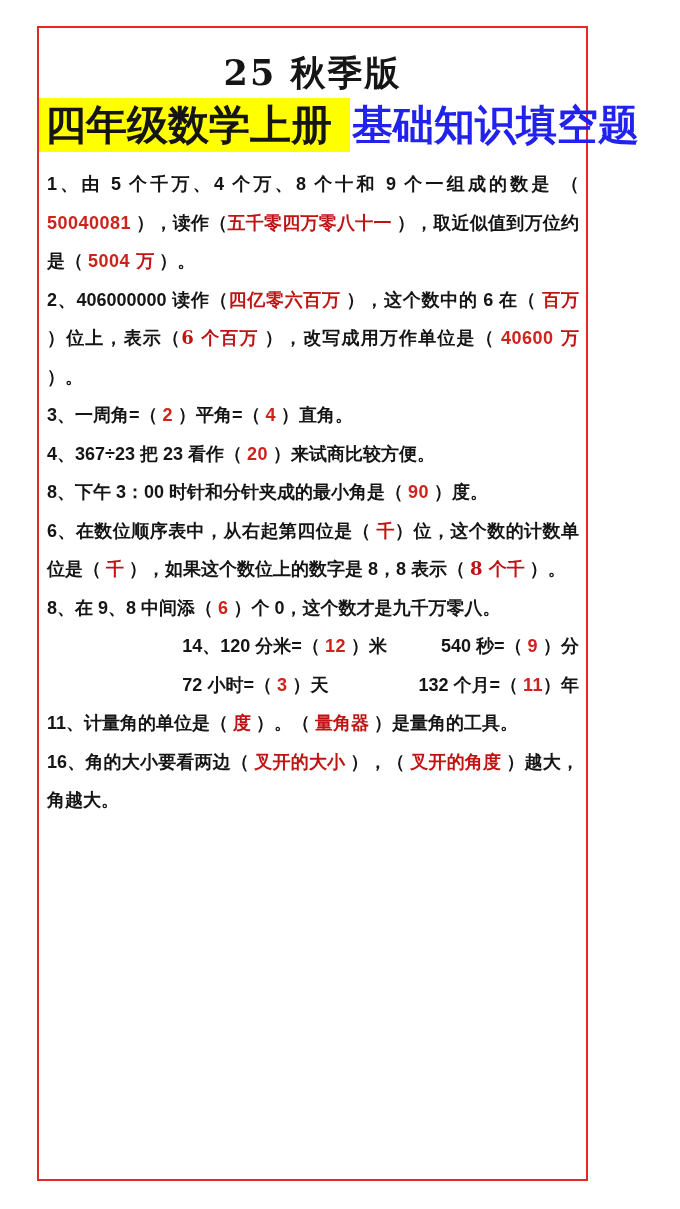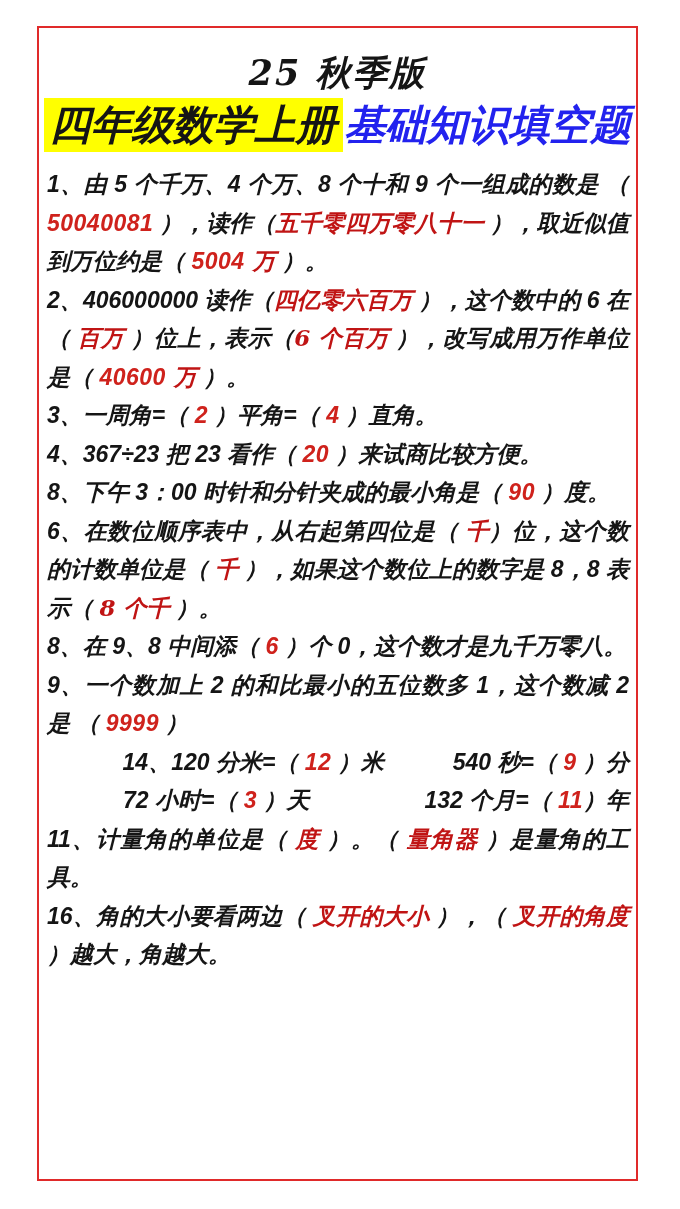--- a/index.html
+++ b/index.html
@@ -20,24 +20,23 @@
   }
   .page {
     position: relative;
     width: 680px; height: 1209px;
     background: var(--page-bg);
     overflow: hidden;
   }
   .frame {
     position: absolute;
     left: 37px; top: 26px;
-    width: 601px; height: 1155px;
+    width: 551px; height: 1155px;
     border: 2px solid var(--border-red);
     background: var(--page-bg);
-    font-style: italic;
   }
   .title1 {
     margin: 24px 0 0 0;
     text-align: center;
     font-size: 35px;
     line-height: 42px;
     font-weight: 700;
     color: var(--ink);
     letter-spacing: 2px;
     font-family: "DejaVu Serif", "Liberation Serif", serif;
@@ -47,30 +46,30 @@
     text-align: center;
     font-size: 41px;
     line-height: 52px;
     font-weight: 700;
     white-space: nowrap;
     font-family: "DejaVu Serif", "Liberation Serif", serif;
   }
   .title2 .hl {
     background: var(--highlight-yellow);
     color: var(--ink);
-    padding: 3px 6px 3px 6px;
+    padding: 3px 18px 3px 6px;
   }
   .title2 .rest {
     color: var(--title-blue);
     padding-left: 2px;
     text-align: right;
   }
   .qbody {
     margin: 14px 7px 8px 8px;
-    font-size: 23px;
+    font-size: 18px;
     line-height: 38.5px;
     font-weight: 700;
     color: var(--ink);
   }
   .q {
     margin: 0;
     text-align: justify;
   }
   .q.left { text-align: right; }
   .seg-plain { color: var(--ink); }
@@ -92,20 +91,19 @@
     <h1 class="title1">25 秋季版</h1>
     <h2 class="title2"><span class="hl">四年级数学上册</span><span class="rest">基础知识填空题</span></h2>
     <div class="qbody">
         <p class="q"><span class="seg-plain"> 1、由 5 个千万、4 个万、8 个十和 9 个一组成的数是 （ </span><span class="seg-num">50040081</span><span class="seg-plain"> ），读作（</span><span class="seg-kai">五千零四万零八十一</span><span class="seg-plain"> ），取近似值到万位约是（ </span><span class="seg-num">5004</span><span class="seg-kai"> 万</span><span class="seg-plain"> ）。</span></p>
         <p class="q"><span class="seg-plain">2、406000000 读作（</span><span class="seg-kai">四亿零六百万</span><span class="seg-plain"> ），这个数中的 6 在（ </span><span class="seg-kai">百万</span><span class="seg-plain"> ）位上，表示（</span><span class="seg-kai">6 个百万</span><span class="seg-plain"> ），改写成用万作单位是（ </span><span class="seg-num">40600</span><span class="seg-kai"> 万</span><span class="seg-plain"> ）。</span></p>
         <p class="q"><span class="seg-plain">3、一周角=（ </span><span class="seg-num">2</span><span class="seg-plain"> ）平角=（ </span><span class="seg-num">4</span><span class="seg-plain"> ）直角。</span></p>
         <p class="q"><span class="seg-plain">4、367÷23 把 23 看作（ </span><span class="seg-num">20</span><span class="seg-plain"> ）来试商比较方便。</span></p>
         <p class="q"><span class="seg-plain">8、下午 3：00 时针和分针夹成的最小角是（ </span><span class="seg-num">90</span><span class="seg-plain"> ）度。</span></p>
         <p class="q"><span class="seg-plain">6、在数位顺序表中，从右起第四位是（ </span><span class="seg-kai">千</span><span class="seg-plain">）位，这个数的计数单位是（ </span><span class="seg-kai">千</span><span class="seg-plain"> ），如果这个数位上的数字是 8，8 表示（ </span><span class="seg-kai">8 个千</span><span class="seg-plain"> ）。</span></p>
         <p class="q"><span class="seg-plain">8、在 9、8 中间添（ </span><span class="seg-num">6</span><span class="seg-plain"> ）个 0，这个数才是九千万零八。</span></p>
-        <p class="q"><span class="seg-plain">9、一个数加上 2 的和比最小的五位数多 1，这个数减 2 是 （ </span><span class="seg-num">9999</span><span class="seg-plain"> ）</span></p>
         <p class="q left"><span class="seg-plain">14、120 分米=（ </span><span class="seg-num">12</span><span class="seg-plain"> ）米　　　540 秒=（ </span><span class="seg-num">9</span><span class="seg-plain"> ）分</span></p>
         <p class="q left"><span class="seg-plain">72 小时=（ </span><span class="seg-num">3</span><span class="seg-plain"> ）天　　　　　132 个月=（ </span><span class="seg-num">11</span><span class="seg-plain">）年</span></p>
         <p class="q"><span class="seg-plain">11、计量角的单位是（ </span><span class="seg-kai">度</span><span class="seg-plain"> ）。（ </span><span class="seg-kai">量角器</span><span class="seg-plain"> ）是量角的工具。</span></p>
         <p class="q"><span class="seg-plain">16、角的大小要看两边（ </span><span class="seg-kai">叉开的大小</span><span class="seg-plain"> ），（ </span><span class="seg-kai">叉开的角度</span><span class="seg-plain"> ）越大，角越大。</span></p>
       </div>
   </div>
 </div>
 
 </body></html>

